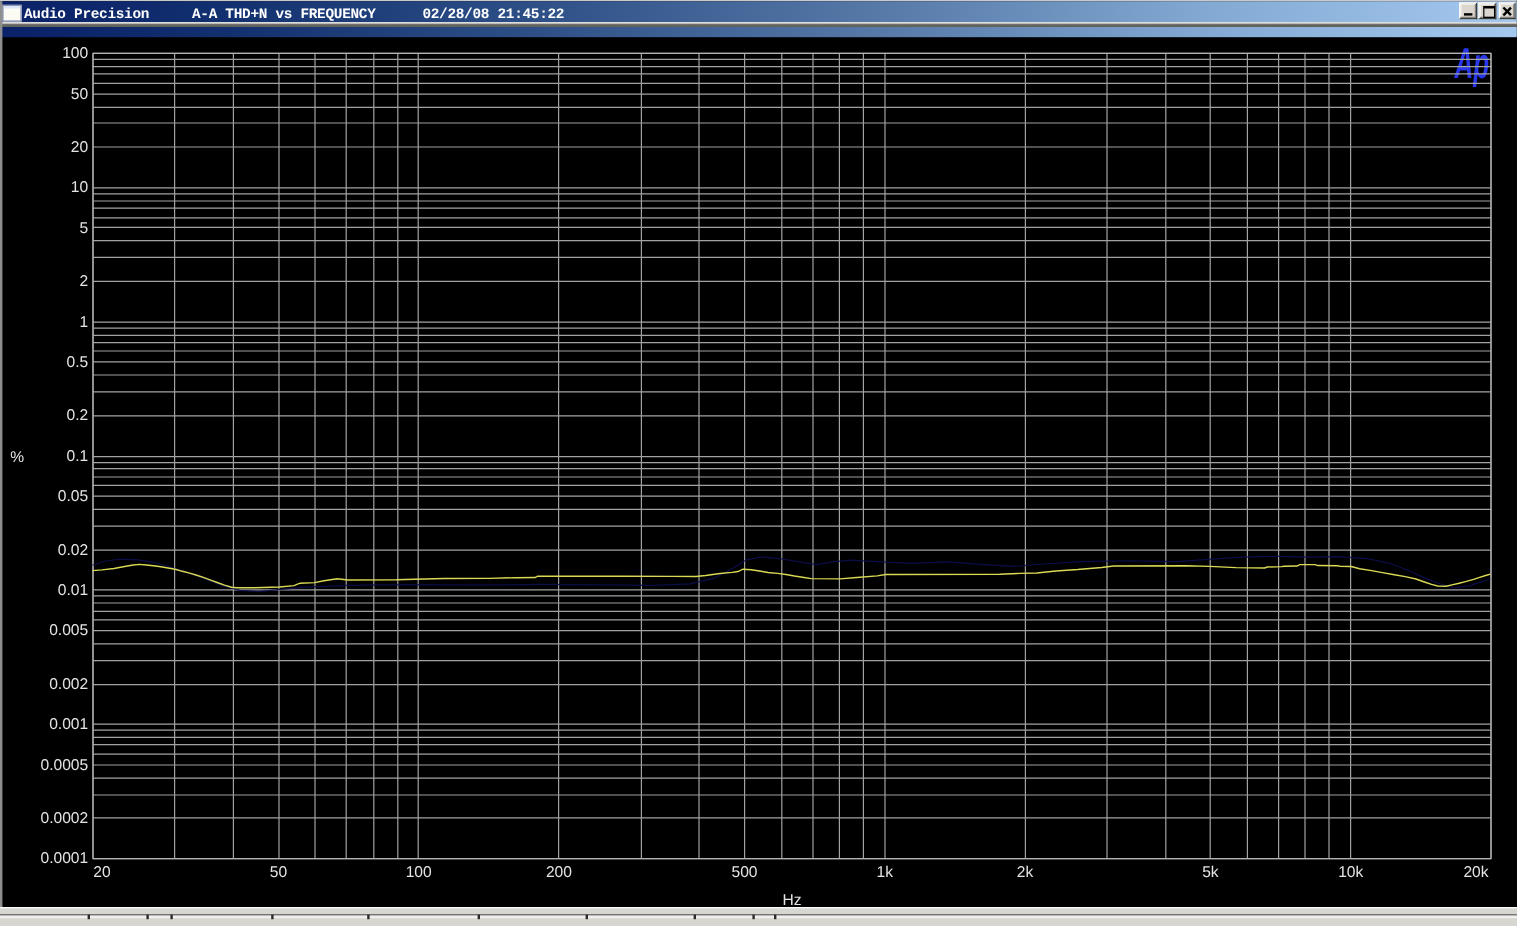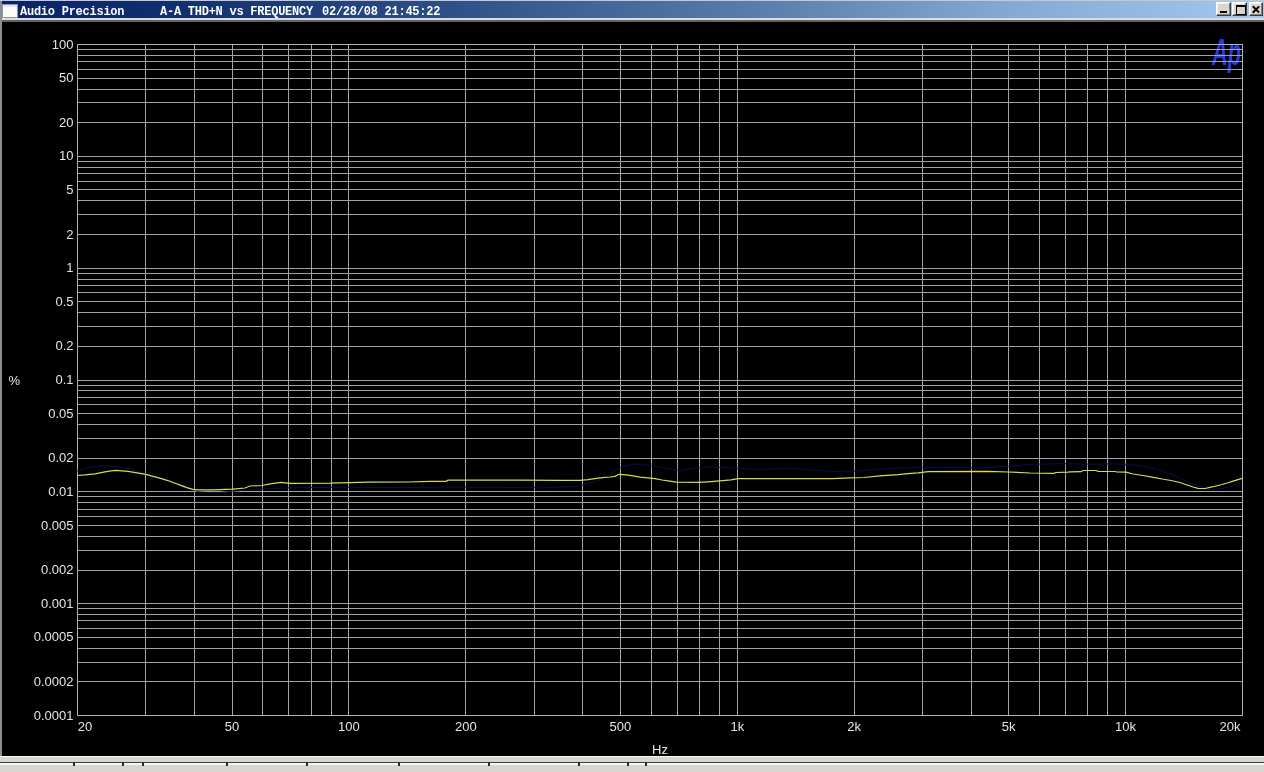--- a/index.html
+++ b/index.html
@@ -1,17 +1,17 @@
 <!DOCTYPE html>
 <html><head><meta charset="utf-8">
 <style>
 html,body{margin:0;padding:0;width:1264px;height:772px;background:#000;overflow:hidden}
 #win{position:absolute;left:0;top:0;width:1264px;height:772px;background:#000}
 #topline{position:absolute;left:0;top:0;width:1264px;height:1px;background:#c9c9c9}
-#tbar{position:absolute;left:0;top:1px;width:1264px;height:17px;
+#tbar{position:absolute;left:0;top:1px;width:1264px;height:30px;
   background:linear-gradient(to right,#0a2168 0%,#12306f 15%,#2d4f86 35%,#5a7dab 60%,#84aad4 80%,#a4c8ee 100%)}
 .tt{position:absolute;top:3.5px;font:bold 12px "Liberation Mono",monospace;color:#fff;white-space:pre;letter-spacing:-.25px;will-change:transform}
 #icon{position:absolute;left:2px;top:3px;width:14px;height:12px;background:#fbfbf4;border:1px solid #8c96b4;box-shadow:inset 0 2px 0 #dce8fa}
 .wbtn{position:absolute;top:2px;height:14px;background:#dad6ce;border:1px solid;border-color:#ffffff #3c3c3c #3c3c3c #ffffff;box-shadow:inset -1px -1px 0 #84817a,inset 1px 1px 0 #f4f2ee;box-sizing:border-box}
 #gstrip1{position:absolute;left:0;top:18px;width:1264px;height:2px;background:#dcdcda}
 #gstrip2{position:absolute;left:0;top:20px;width:1264px;height:2px;background:#62625e}
 #lborder{position:absolute;left:0;top:1px;width:2px;height:756px;background:#8e8e8e}
 #footer{position:absolute;left:0;top:756px;width:1264px;height:16px;background:#d8d6d0}
 #f1{position:absolute;left:0;top:0;width:1264px;height:1px;background:#fbfbf9}
 #f2{position:absolute;left:0;top:6px;width:1264px;height:1px;background:#3e3e3e}
@@ -59,21 +59,21 @@
       <text x="1125.6" y="730.5" text-anchor="middle">10k</text>
       <text x="1230.0" y="730.5" text-anchor="middle">20k</text>
     <text x="8.5" y="385">%</text>
     <text x="660" y="754" text-anchor="middle">Hz</text>
   </svg>
   <div id="topline"></div>
   <div id="tbar">
     <div id="icon"></div>
     <span class="tt" style="left:20px">Audio Precision</span>
     <span class="tt" style="left:160px">A-A THD+N vs FREQUENCY</span>
-    <span class="tt" style="left:322px">02/28/08 21:45:22</span>
+    <span class="tt" style="left:352px">02/28/08 21:45:22</span>
   </div>
   <div class="wbtn" style="left:1216px;width:15px">
     <div style="position:absolute;left:3px;top:8px;width:7px;height:2px;background:#000"></div>
   </div>
   <div class="wbtn" style="left:1232px;width:15px">
     <div style="position:absolute;left:2.5px;top:2px;width:8px;height:7px;border:1px solid #000;border-top-width:2px"></div>
   </div>
   <div class="wbtn" style="left:1249px;width:14px">
     <div style="position:absolute;left:5px;top:1.5px;width:1.8px;height:9px;background:#000;transform:rotate(45deg)"></div>
     <div style="position:absolute;left:5px;top:1.5px;width:1.8px;height:9px;background:#000;transform:rotate(-45deg)"></div>

